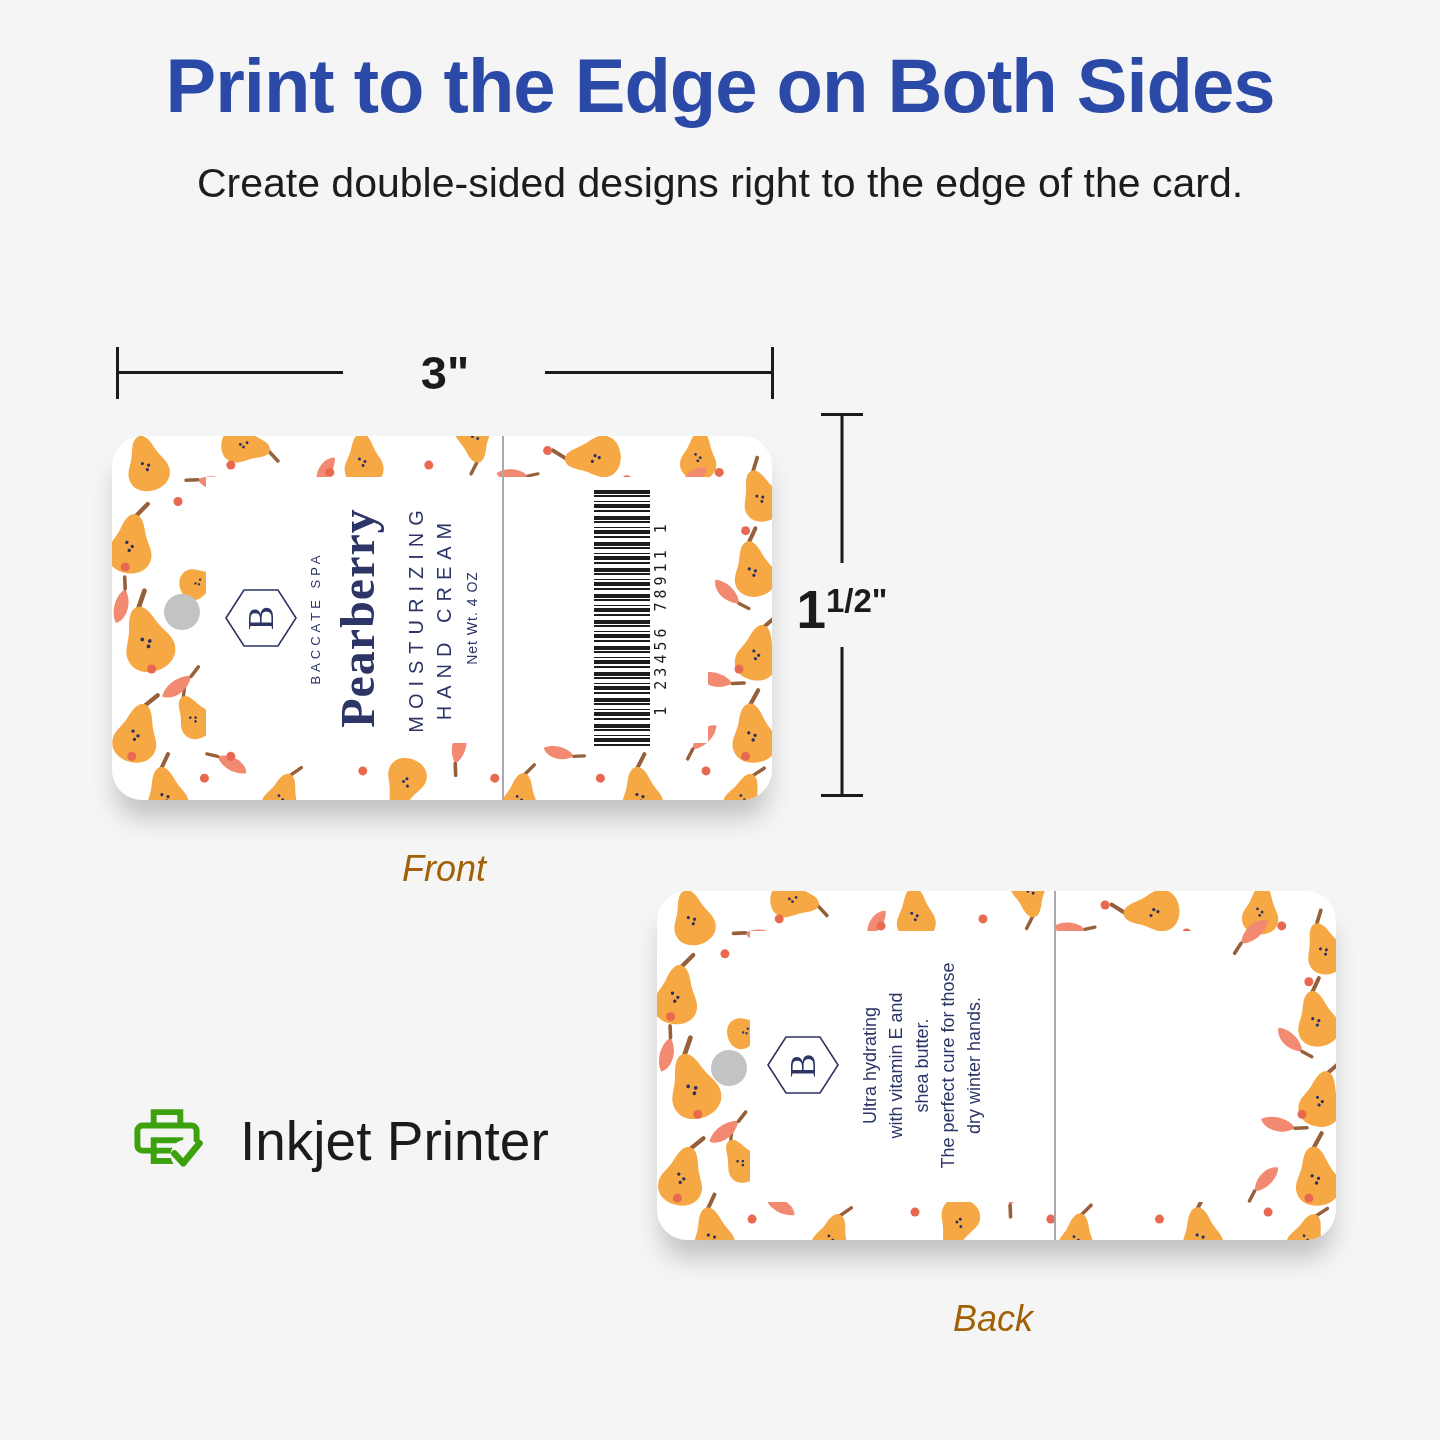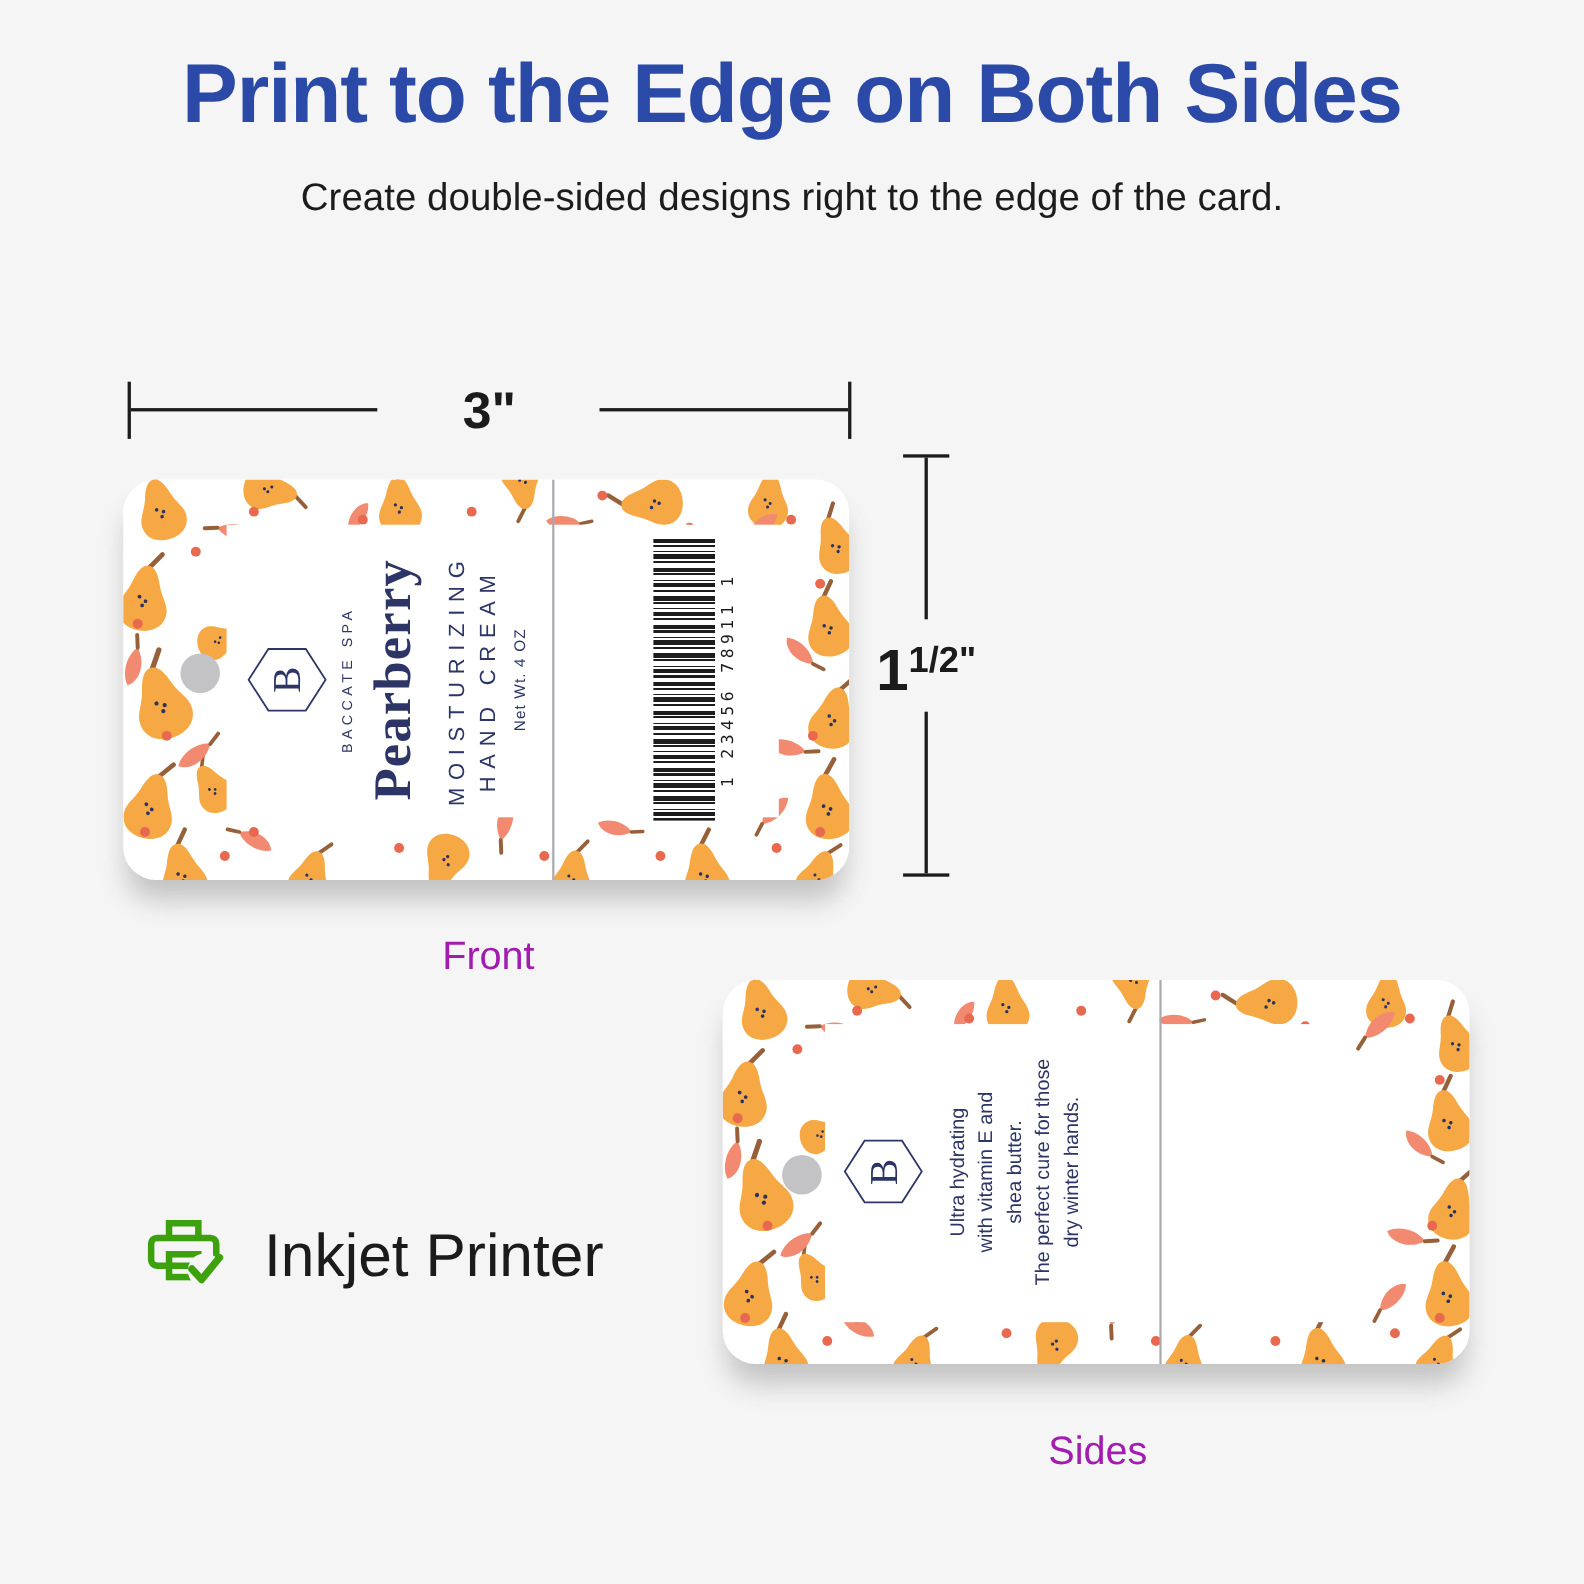--- a/index.html
+++ b/index.html
@@ -4,42 +4,42 @@
 <style>
   * { margin:0; padding:0; box-sizing:border-box; }
   html,body { width:1440px; height:1440px; background:#f5f5f6; overflow:hidden;
               font-family:"Liberation Sans", sans-serif; }
   .stage { position:relative; width:1440px; height:1056px; }
 
   
   .title { position:absolute; top:46px; left:0; width:100%; text-align:center;
            font-size:76px; font-weight:bold; letter-spacing:-1px; line-height:1.05; }
   .subtitle { position:absolute; top:160px; left:0; width:100%; text-align:center;
-              font-size:35px; color:#1c1c1c; }
+              font-size:41px; color:#1c1c1c; }
 
   
   .hdim { position:absolute; left:116px; top:347px; width:658px; height:52px; color:#1b1b1b; }
   .hdim .tick { position:absolute; top:0; width:3px; height:52px; background:#1b1b1b; }
   .hdim .tick.l { left:0; } .hdim .tick.r { right:0; }
   .hdim .seg { position:absolute; top:24px; height:3px; background:#1b1b1b; }
   .hdim .seg.a { left:3px; width:224px; } .hdim .seg.b { right:3px; width:226px; }
   .hdim .lbl { position:absolute; left:50%; top:-2px; transform:translateX(-50%);
                font-size:47px; font-weight:bold; }
 
   .vdim { position:absolute; left:821px; top:413px; width:42px; height:384px; color:#1b1b1b; }
   .vdim .tick { position:absolute; left:0; width:42px; height:3px; background:#1b1b1b; }
   .vdim .tick.t { top:0; } .vdim .tick.b { bottom:0; }
   .vdim .seg { position:absolute; left:50%; width:3px; transform:translateX(-50%); background:#1b1b1b; }
   .vdim .seg.a { top:3px; height:147px; } .vdim .seg.b { bottom:3px; height:147px; }
   .vdim .lbl { position:absolute; left:50%; top:166px; transform:translateX(-50%);
                white-space:nowrap; font-weight:bold; }
   .vdim .big { font-size:53px; }
   .vdim .sup { font-size:33px; position:relative; top:-16px; }
 
-  .caption { position:absolute; font-size:36px; color:#a21caf; }
+  .caption { position:absolute; font-size:36px; color:#a16207;font-style:italic; }
 
   
   .card { position:absolute; background:#fff; border-radius:30px; overflow:hidden;
           box-shadow:0 22px 24px -4px rgba(70,70,70,0.28); }
   .card.front { left:112px; top:436px; width:660px; height:364px; }
   .card.back  { left:657px; top:891px; width:679px; height:349px; }
   .pattern { position:absolute; left:0; top:0; width:100%; height:100%; }
   .panel { position:absolute; background:#fff; }
   .front .panel { left:14.2%; top:11.2%; width:76.1%; height:73.2%; }
   .back  .panel { left:13.7%; top:11.5%; width:69.4%; height:77.5%; }
@@ -280,21 +280,21 @@
       <div class="item desc" style="top:200px;">
         <span>Ultra hydrating</span>
         <span>with vitamin E and</span>
         <span>shea butter.</span>
         <span>The perfect cure for those</span>
         <span>dry winter hands.</span>
       </div>
     </div>
     <div class="hole"></div>
   </div>
-  <div class="caption" style="left:953px; top:1298px;">Sides</div>
+  <div class="caption" style="left:953px; top:1298px;">Back</div>
 
   <div class="printer-row r1">
     <svg width="74" height="70" viewBox="0 0 100 94">
       <path d="M32 26 V8 H68 V26" stroke="#3DA10E" stroke-width="8" fill="none"></path>
       <rect x="10" y="26" width="80" height="34" rx="7" stroke="#3DA10E" stroke-width="8" fill="none"></rect>
       <rect x="32" y="46" width="36" height="28" stroke="#3DA10E" stroke-width="8" fill="none"></rect>
       <circle cx="76" cy="66" r="21" fill="#f5f5f6"></circle>
       <path d="M60 64 L72 77 L94 50" stroke="#3DA10E" stroke-width="9" fill="none" stroke-linecap="round" stroke-linejoin="round"></path>
     </svg>
     <span class="plabel">Inkjet Printer</span>

